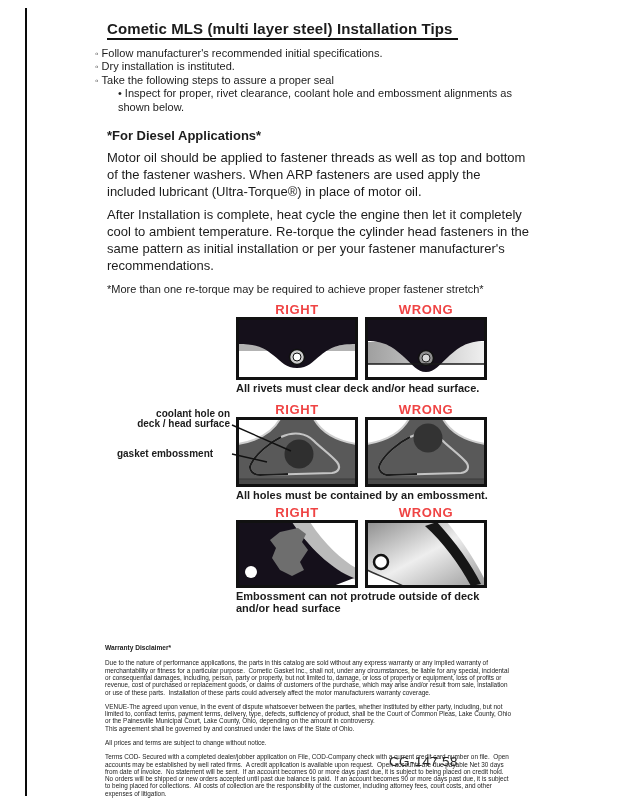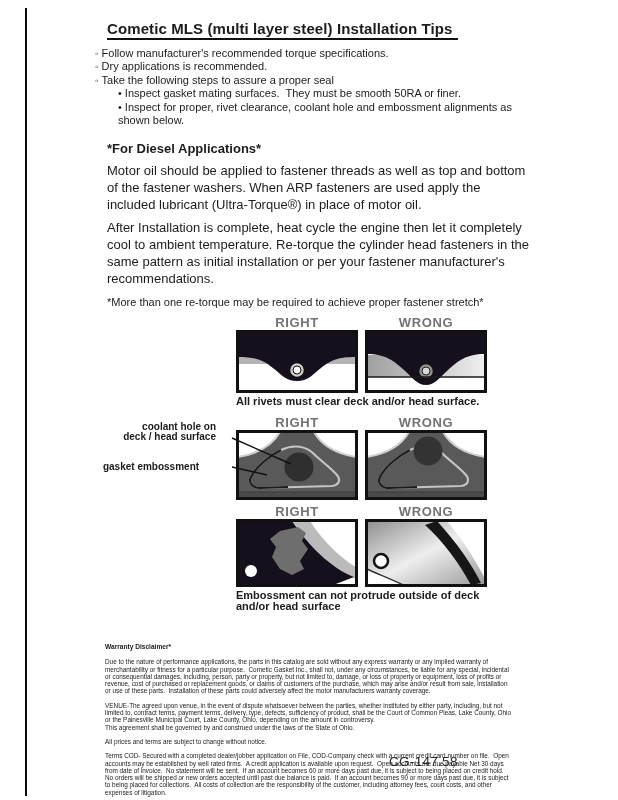--- a/index.html
+++ b/index.html
@@ -23,29 +23,29 @@
 
   .diesel-heading{margin:14px 0 0 12px;font-size:13px;font-weight:bold;}
   .para{margin:6px 0 0 12px;width:424px;font-size:13px;line-height:17px;white-space:pre-wrap;}
   .para.p2{}
   .note{margin:9px 0 0 12px;font-size:11px;}
 
   .diagrams{margin-top:7px;}
   .diag-row{position:relative;width:430px;}
   .panel-labels{margin-left:141px;display:flex;gap:7px;}
   .panel-labels span{width:122px;text-align:center;font-size:13px;font-weight:bold;
-    letter-spacing:.6px;color:#737373;}
+    letter-spacing:.6px;color:#ef4444;}
   .panels{margin-left:141px;display:flex;gap:7px;}
   .panels svg{display:block;}
   .caption{margin:3px 0 0 141px;font-size:11px;font-weight:bold;line-height:11.5px;}
   .caption.wrap{width:262px;}
   .row-gap1{height:7px;}         
   .row-gap2{height:4px;}
 
-  .side-label{position:absolute;right:309px;text-align:right;font-size:10px;
+  .side-label{position:absolute;right:295px;text-align:right;font-size:10px;
     font-weight:bold;line-height:10.5px;width:130px;}
   .side-label.l1{top:7px;}
   .side-label.l2{top:47px;text-align:center;}
   .leader-overlay{position:absolute;left:0;top:0;pointer-events:none;}
 
   .legal{margin:30px 0 0 10px;width:408px;font-size:6.4px;line-height:7.3px;color:#222;}
   .legal .lg-head{font-weight:bold;margin-bottom:8px;font-size:6.6px;}
   .legal p{margin:0 0 7px 0;white-space:pre-wrap;}
 
   .footer-code{position:absolute;left:389px;top:754px;font-size:13.5px;color:#2a2a2a;letter-spacing:.3px;}
@@ -56,24 +56,23 @@
 <div class="page">
   <div class="scan-line"></div>
 
   <div class="content">
 
     <div>
       <span class="doc-title">Cometic MLS (multi layer steel) Installation Tips</span>
     </div>
 
     <ul class="tips">
-      <li class="lvl1">Follow manufacturer's recommended torque specifications.</li>
-      <li class="lvl1">Dry applications is recommended.</li>
+      <li class="lvl1">Follow manufacturer's recommended initial specifications.</li>
+      <li class="lvl1">Dry installation is instituted.</li>
       <li class="lvl1">Take the following steps to assure a proper seal</li>
-      <li class="lvl2">Inspect gasket mating surfaces.  They must be smooth 50RA or finer.</li>
       <li class="lvl2">Inspect for proper, rivet clearance, coolant hole and embossment alignments as shown below.</li>
     </ul>
 
     <div class="diesel-heading">*For Diesel Applications*</div>
     <div class="para">Motor oil should be applied to fastener threads as well as top and bottom of the fastener washers. When ARP fasteners are used apply the included lubricant (Ultra-Torque®) in place of motor oil.</div>
     <div class="para p2">After Installation is complete, heat cycle the engine then let it completely cool to ambient temperature. Re-torque the cylinder head fasteners in the same pattern as initial installation or per your fastener manufacturer's recommendations.</div>
     <div class="note">*More than one re-torque may be required to achieve proper fastener stretch*</div>
 
     <div class="diagrams">
 
@@ -147,20 +146,21 @@
             <path d="M45,20 C58,14 70,16 78,24 C85,31 95,38 101,45 C105,50 103,55 96,56 L24,58 C17,58 12,53 15,47 C20,37 33,26 45,20 Z" fill="none" stroke="#c4c4c4" stroke-width="2.2"></path>
             <path d="M45,20 C33,26 20,37 15,47 C12,53 17,58 24,58 L52,57" fill="none" stroke="#1c1c1c" stroke-width="2.2"></path>
             <path d="M2,2 L44,2 C36,16 20,24 2,27 Z" fill="#ffffff"></path>
             <path d="M44,2 C36,16 20,24 2,27" fill="none" stroke="#cfcfcf" stroke-width="2"></path>
             <path d="M78,2 L120,2 V27 C102,24 86,16 78,2 Z" fill="#ffffff"></path>
             <path d="M78,2 C86,16 102,24 120,27" fill="none" stroke="#cfcfcf" stroke-width="2"></path>
             <circle cx="63" cy="21" r="14.5" fill="#333333"></circle>
             <rect x="1.5" y="1.5" width="119" height="67" fill="none" stroke="#111" stroke-width="3"></rect>
           </svg>
         </div>
+        <div class="caption">All holes must be contained by an embossment.</div>
         <div class="row-gap2"></div>
       </div>
 
       <div class="diag-row">
         <div class="panel-labels">
           <span>RIGHT</span>
           <span>WRONG</span>
         </div>
         <div class="panels">
           <svg width="122" height="68" viewBox="0 0 122 68">

